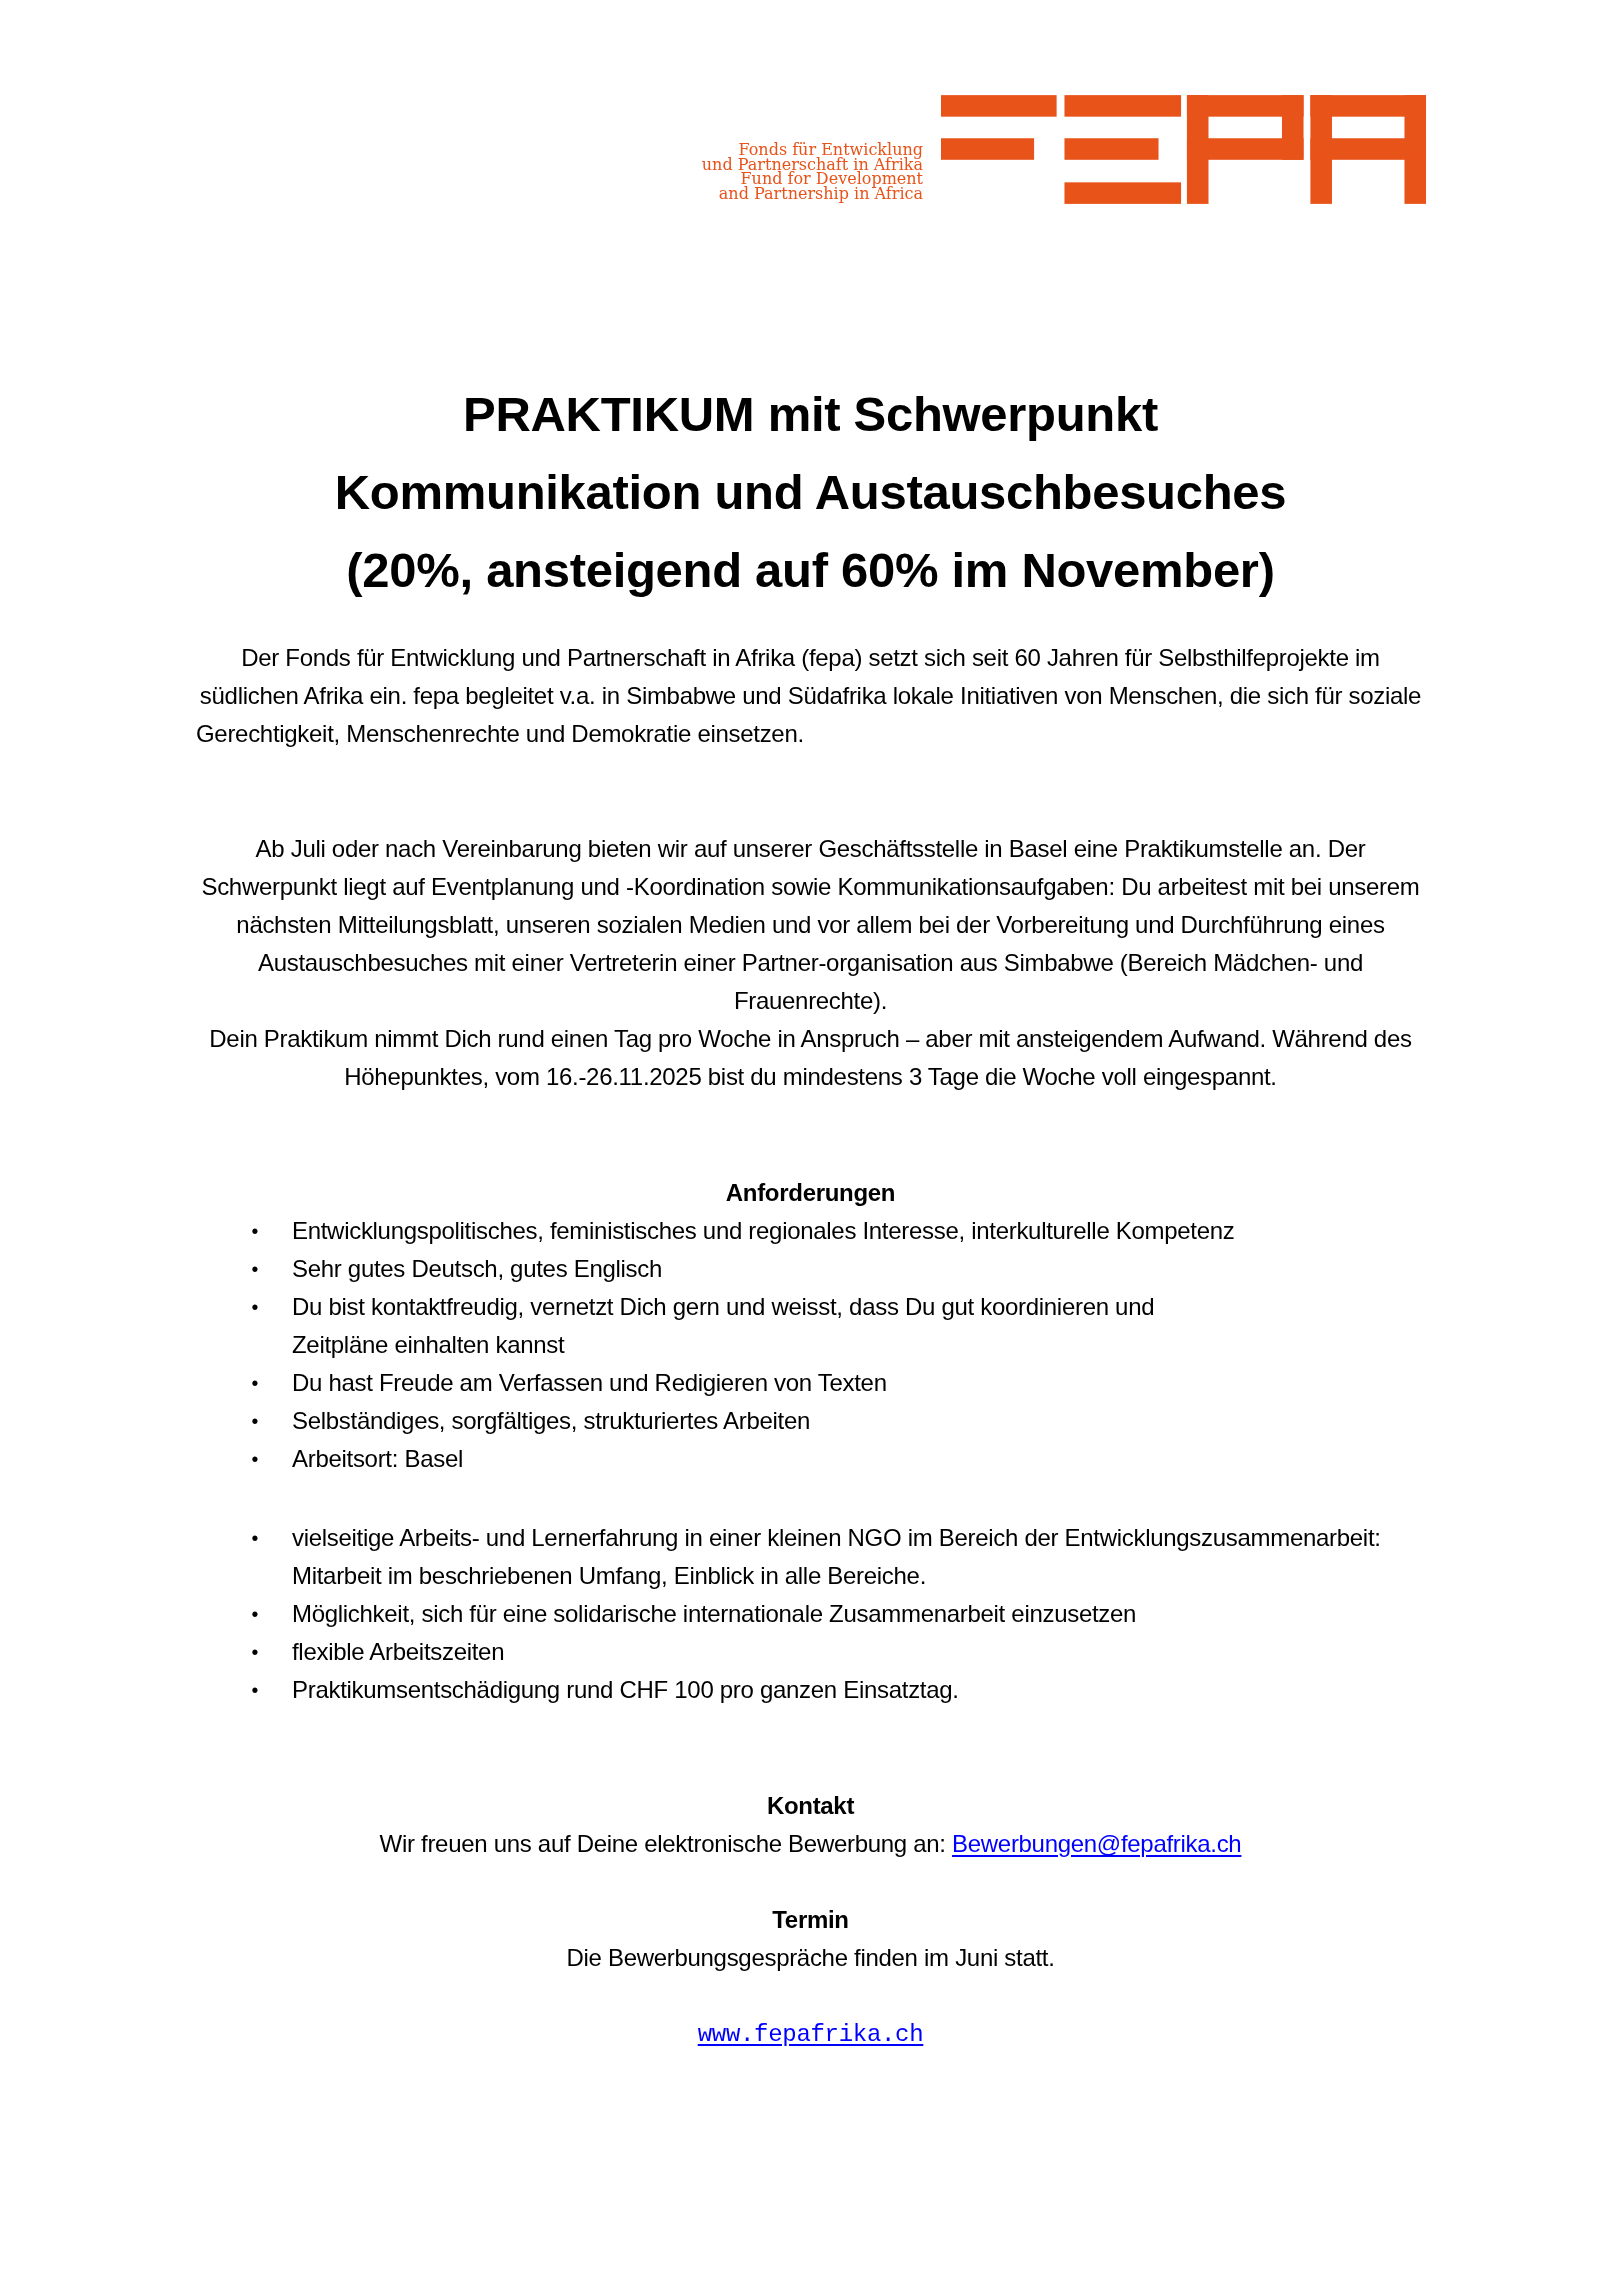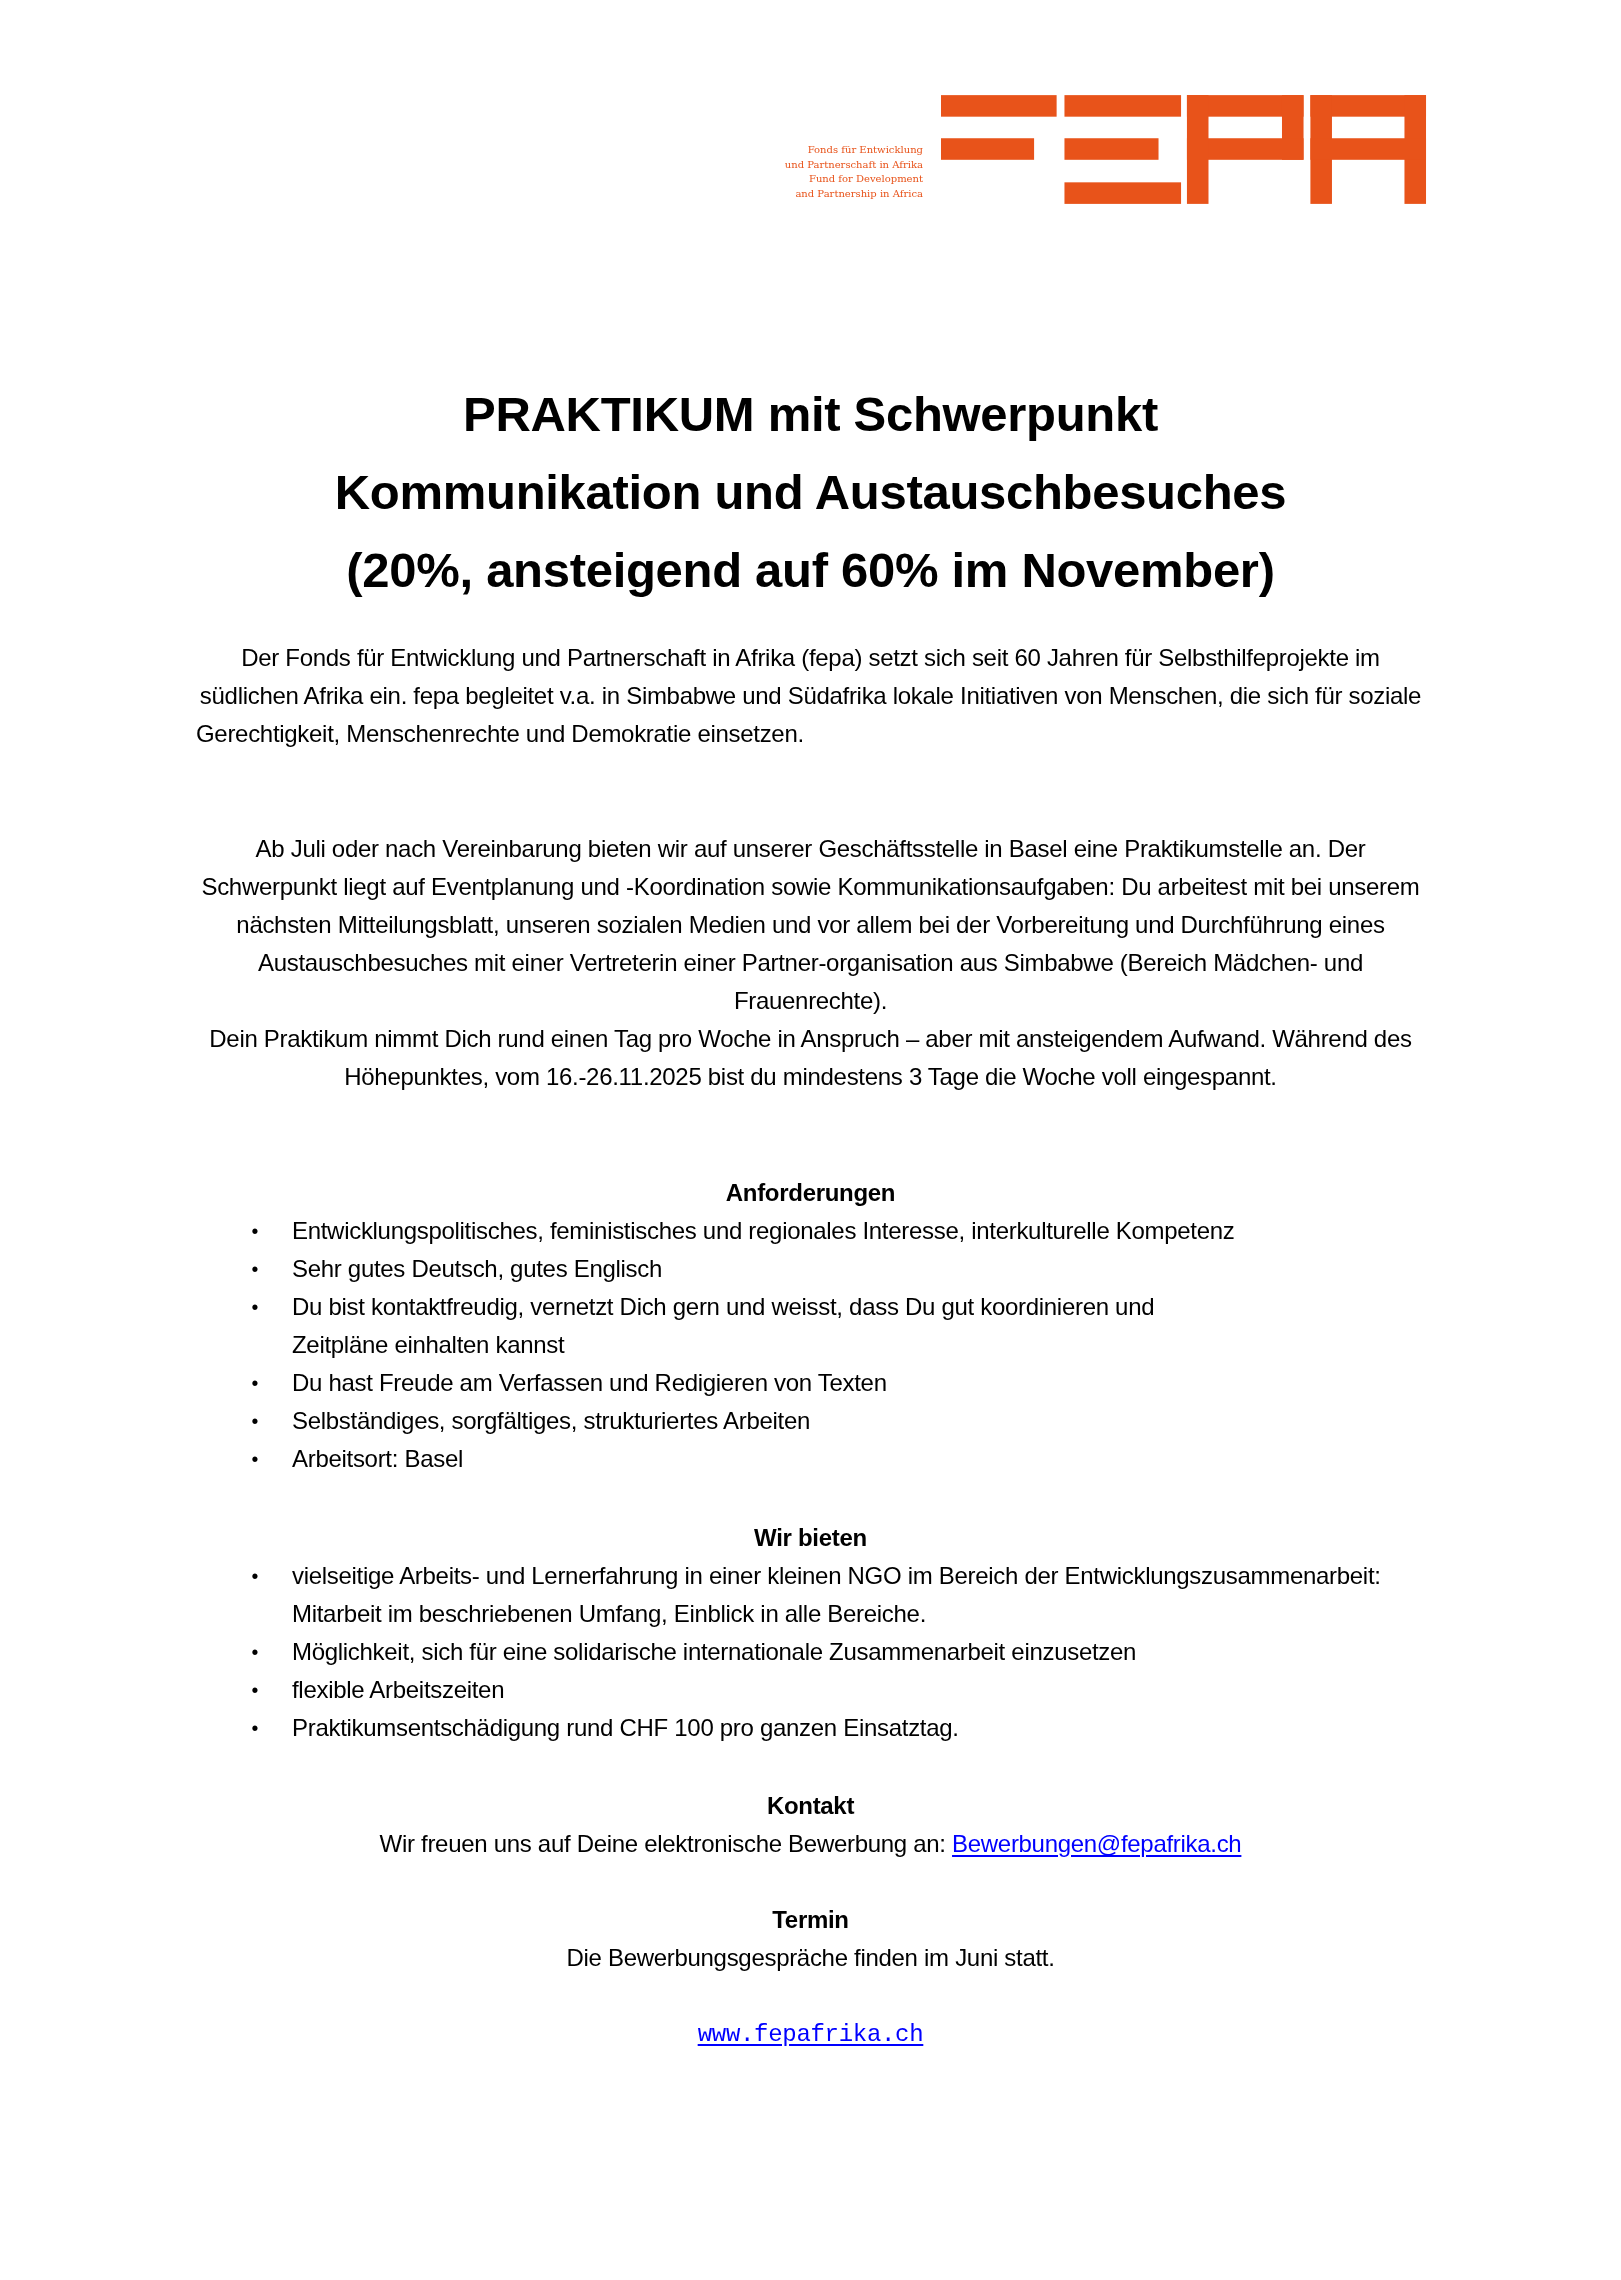--- a/index.html
+++ b/index.html
@@ -23,21 +23,21 @@
     top: 0;
     width: 1621px;
     height: 235px;
   }
   .logo-tagline {
     position: absolute;
     right: 698px; 
     top: 143px;
     text-align: right;
     font-family: "DejaVu Serif", "Liberation Serif", serif;
-    font-size: 10px;
+    font-size: 16px;
     line-height: 14.7px;
     color: #e8531a;
     white-space: nowrap;
   }
   .logo-mark {
     position: absolute;
     left: 941px;
     top: 95px;
     width: 486px;
     height: 110px;
@@ -187,21 +187,20 @@
         <span>Selbständiges, sorgfältiges, strukturiertes Arbeiten</span>
       </li>
       <li>
         <span class="bullet">•</span>
         <span>Arbeitsort: Basel</span>
       </li>
     </ul>
   </div>
 
   <div class="block body-text" style="top:1519px;">
-    <p class="section-heading">Wir bieten</p>
     <ul class="bullets">
       <li style="padding-right:0;">
         <span class="bullet">•</span>
         <span>vielseitige Arbeits- und Lernerfahrung in einer kleinen NGO im Bereich der Entwicklungszusammenarbeit: Mitarbeit im beschriebenen Umfang, Einblick in alle Bereiche.</span>
       </li>
       <li>
         <span class="bullet">•</span>
         <span>Möglichkeit, sich für eine solidarische internationale Zusammenarbeit einzusetzen</span>
       </li>
       <li>

